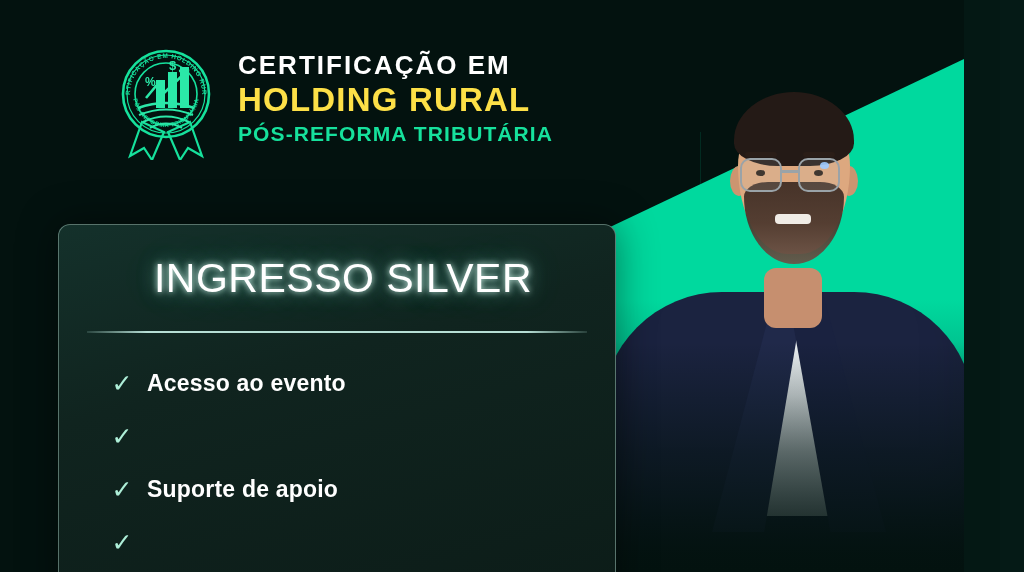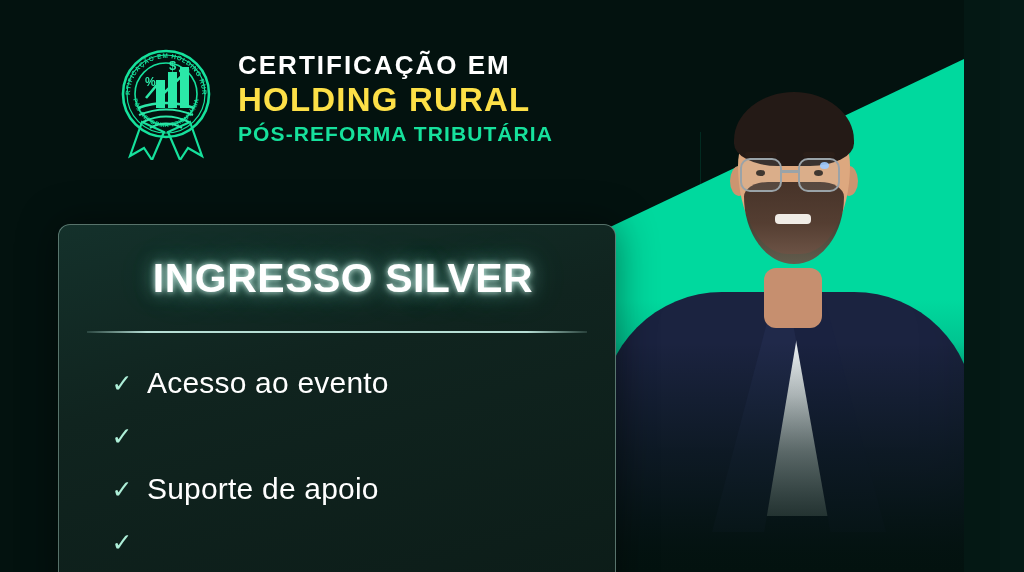--- a/index.html
+++ b/index.html
@@ -202,21 +202,21 @@
     background:linear-gradient(165deg, #14312B 0%, #10241F 38%, #0C1C18 100%);
     border:1px solid rgba(190,230,220,0.42);
     border-radius:12px;
     z-index:70;
     box-shadow:0 0 40px rgba(0,0,0,0.45);
   }
   .card-title {
     margin-top:30px;
     text-align:center;
     font-size:41px;
-    font-weight:700;
+    font-weight:400;
     letter-spacing:0.5px;
     color:#ffffff;
     text-shadow:
       0 0 6px rgba(220,255,245,0.95),
       0 0 18px rgba(150,235,215,0.55),
       0 0 38px rgba(90,220,190,0.32);
     padding-left: 12px;
   }
   .card-divider {
     width:500px; height:1.5px;
@@ -235,22 +235,22 @@
   }
   .benefit .tick {
     font-size:25px;
     color:#AEEFD8;
     line-height:1;
     width:22px;
     text-align:center;
     flex:0 0 auto;
   }
   .benefit .btxt {
-    font-size:30px;
-    font-weight:400;
+    font-size:23px;
+    font-weight:700;
     color:#ffffff;
     letter-spacing:0.2px;
   }
 </style>
 </head>
 <body>
 
 <div id="stage">
 
   <div class="art-layer">

